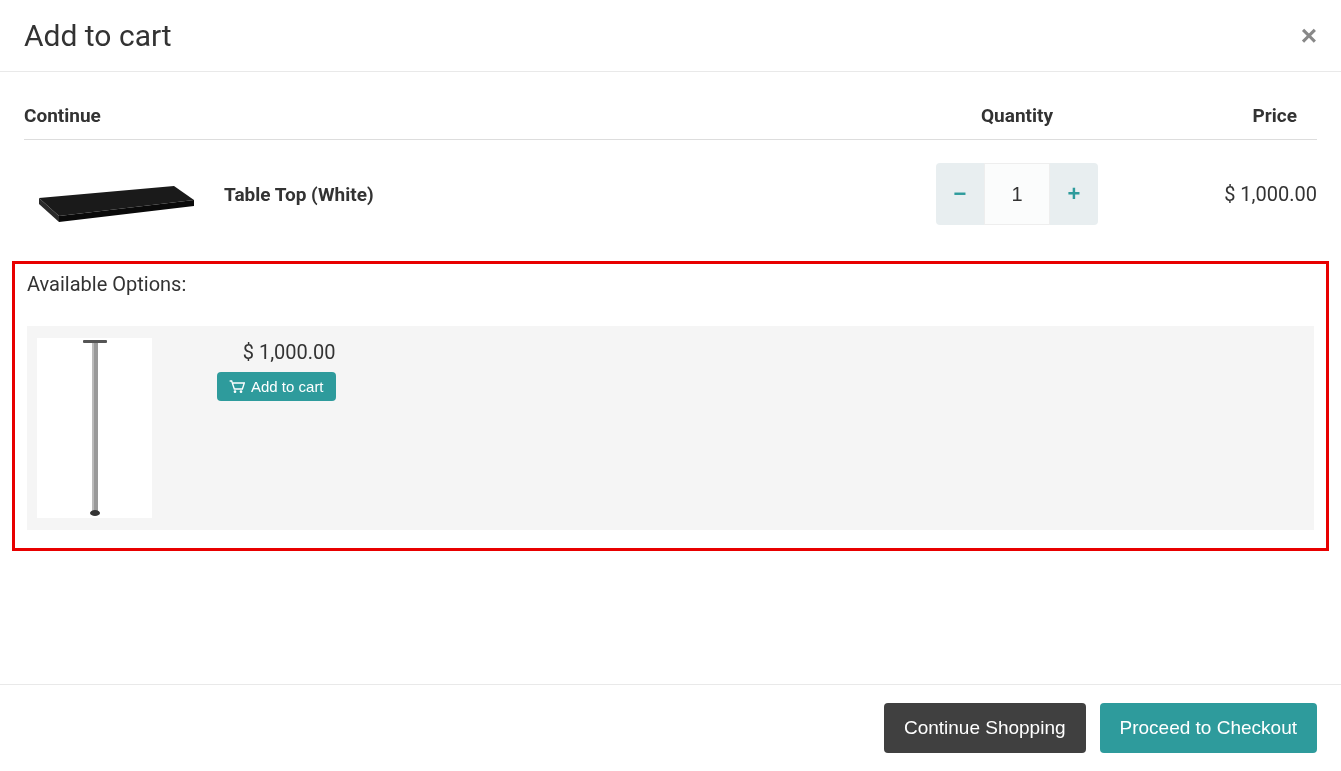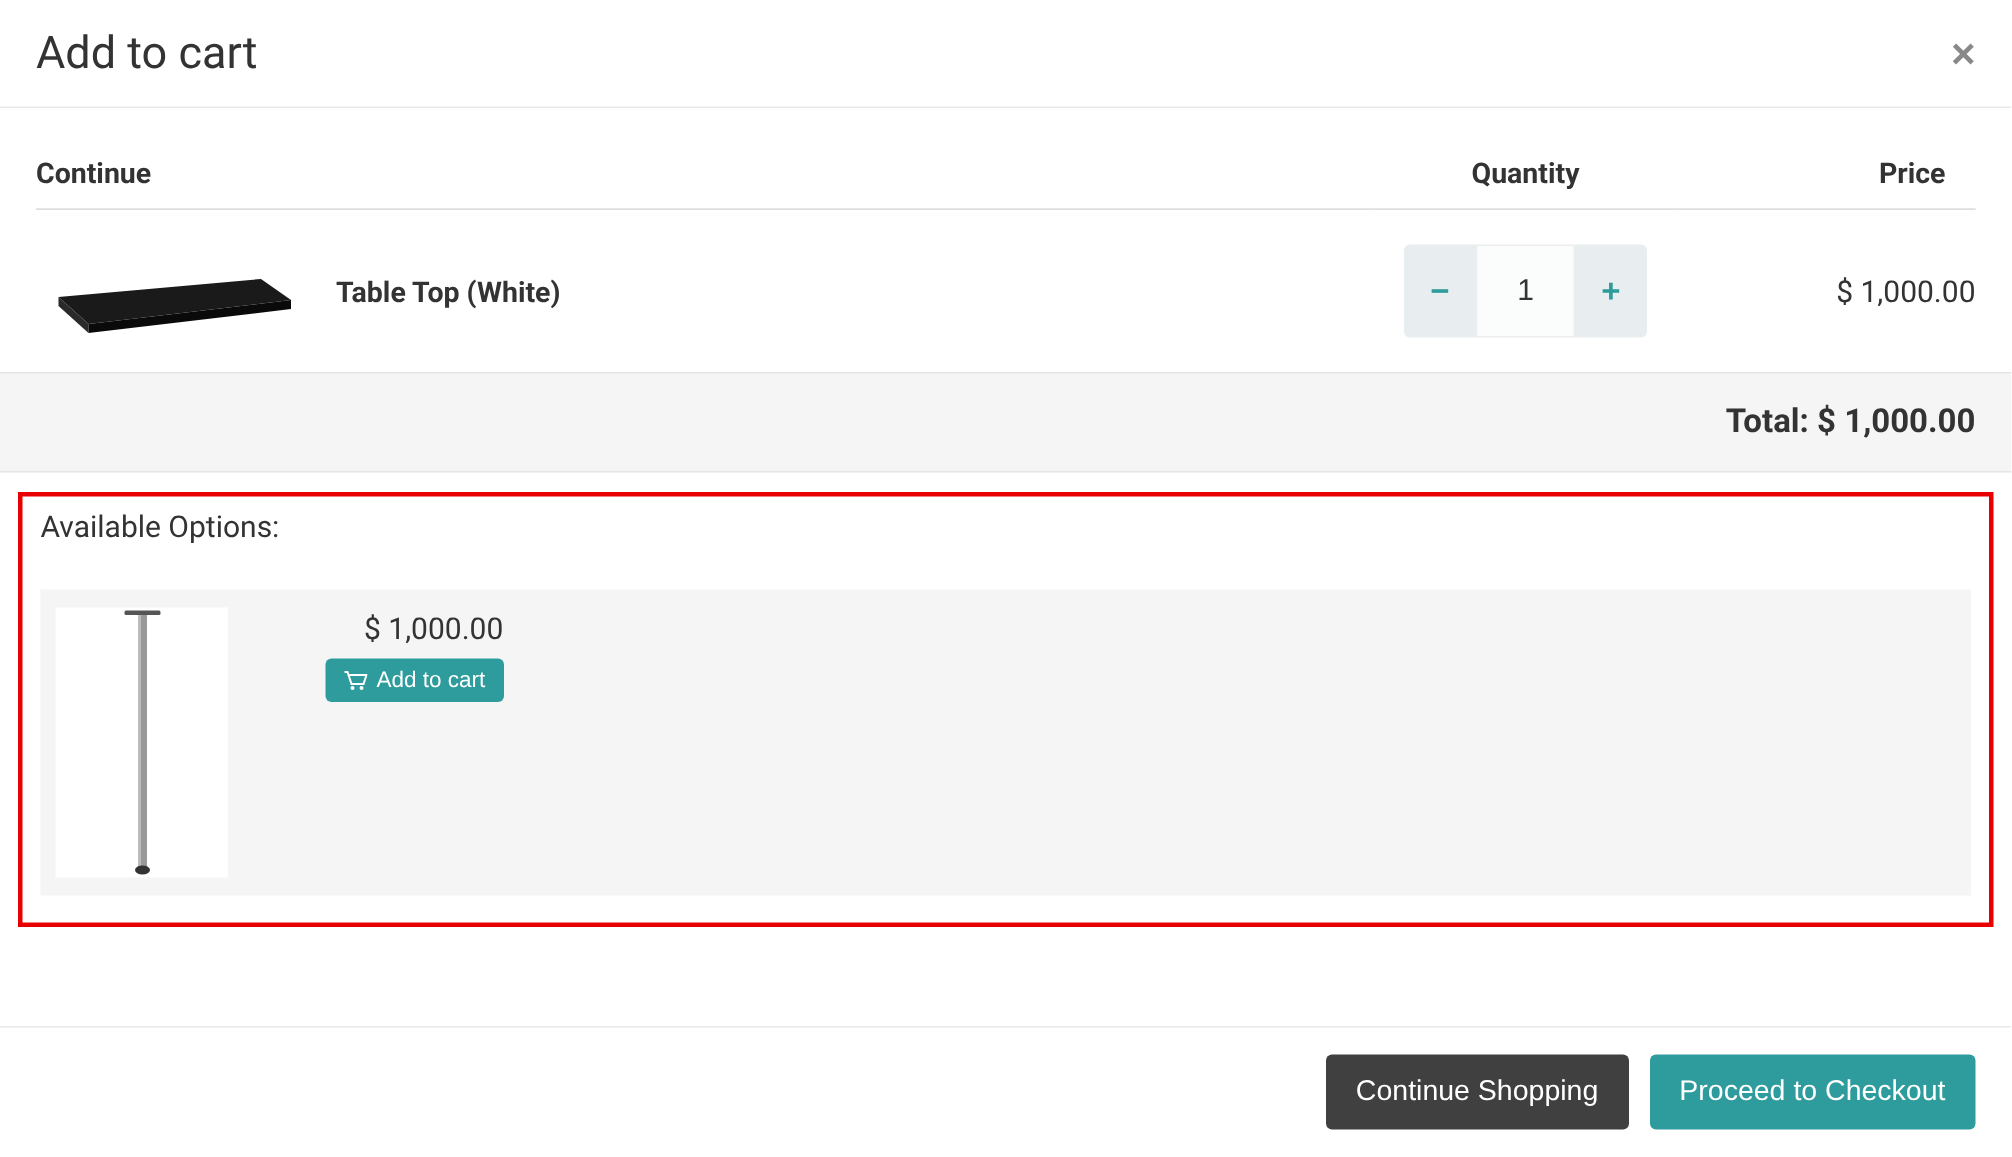--- a/index.html
+++ b/index.html
@@ -273,23 +273,20 @@
             <button class="qty-btn plus">
               <span>+</span>
             </button>
           </div>
         </td>
         <td class="price-cell">$ 1,000.00</td>
       </tr>
     </tbody>
   </table>
 
-  <div class="total-row">
-    <span>Total: </span><span>$ 1,000.00</span>
-  </div>
 
   <div class="options-section">
     <h3 class="options-title">Available Options:</h3>
     <div class="option-card">
       <div class="option-img">
         <svg class="tableleg-svg" viewBox="0 0 40 180">
           <rect x="8" y="2" width="24" height="3" fill="#555" rx="1"></rect>
           <rect x="17" y="5" width="6" height="168" fill="#999"></rect>
           <rect x="17" y="5" width="2" height="168" fill="#bbb"></rect>
           <ellipse cx="20" cy="175" rx="5" ry="3" fill="#333"></ellipse>

